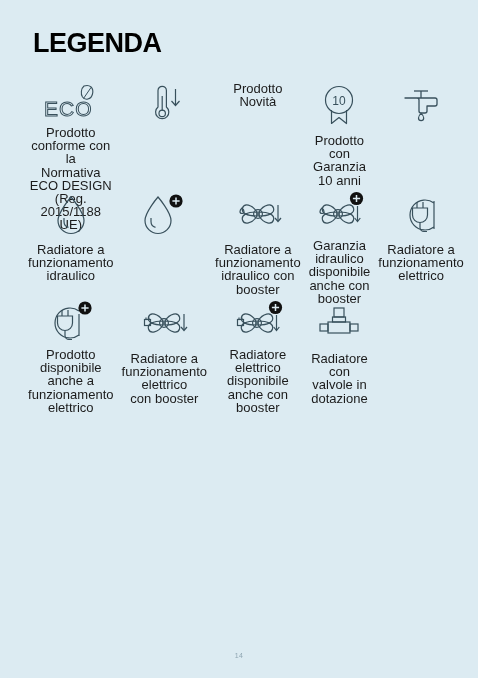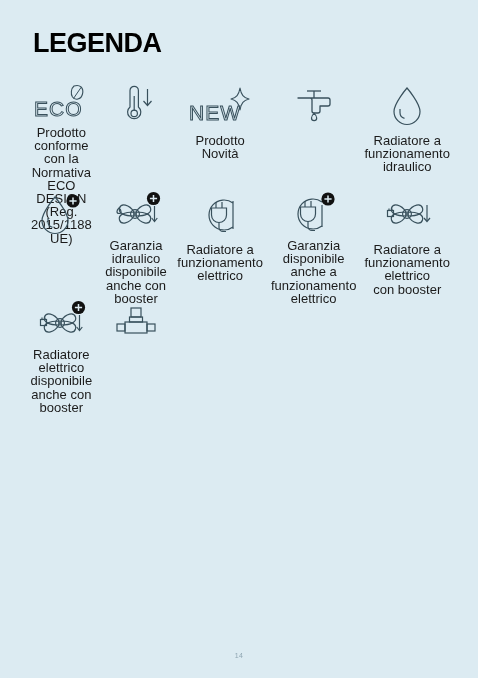--- a/index.html
+++ b/index.html
@@ -120,29 +120,34 @@
           <path d="M17 5.5 a4.2 4.2 0 0 1 8.4 0 v16.5 a6.6 6.6 0 1 1 -8.4 0 Z" fill="none" stroke="#38505c" stroke-width="1.2"></path>
           <circle cx="21.2" cy="28.4" r="3.2" fill="none" stroke="#38505c" stroke-width="1.2"></circle>
           <line x1="21.2" y1="11" x2="21.2" y2="26" stroke="#38505c" stroke-width="1.2"></line>
           <line x1="34.5" y1="4" x2="34.5" y2="20" stroke="#38505c" stroke-width="1.2"></line>
           <path d="M30.5 16 L34.5 20.5 L38.5 16" fill="none" stroke="#38505c" stroke-width="1.2"></path>
         </svg>
       </div>
     </div>
 
     <div class="legend-item">
-      <div class="icon-box">
-        <svg width="66" height="40" viewBox="0 0 66 40">
-          <text x="2" y="34" font-family="Liberation Sans, sans-serif" font-size="21" letter-spacing="1" fill="none" stroke="#38505c" stroke-width="1">NEW</text>
-          <path d="M53 2 C54.2 9 56.5 11.5 62 13 C56.5 14.5 54.2 17 53 24 C51.8 17 49.5 14.5 44 13 C49.5 11.5 51.8 9 53 2 Z" fill="none" stroke="#38505c" stroke-width="1.1" stroke-linejoin="round"></path>
-        </svg>
-      </div>
       <div class="item-caption">Prodotto Novità</div>
     </div>
 
+    <div class="legend-item">
+      <div class="icon-box">
+        <svg width="42" height="44" viewBox="0 0 42 44">
+          <circle cx="21" cy="16" r="13.5" fill="none" stroke="#38505c" stroke-width="1.2"></circle>
+          <text x="21" y="21" text-anchor="middle" font-family="Liberation Sans, sans-serif" font-size="12" fill="#38505c">10</text>
+          <path d="M13.5 26 v13.5 l7.5 -6 l7.5 6 V26" fill="none" stroke="#38505c" stroke-width="1.2" stroke-linejoin="round"></path>
+        </svg>
+      </div>
+      <div class="item-caption">Prodotto con
+Garanzia 10 anni</div>
+    </div>
 
 
     <div class="legend-item">
       <div class="icon-box">
         <svg width="48" height="42" viewBox="0 0 48 42">
           <line x1="17" y1="6" x2="31" y2="6" stroke="#38505c" stroke-width="1.3"></line>
           <line x1="24" y1="6" x2="24" y2="13" stroke="#38505c" stroke-width="1.3"></line>
           <path d="M8 13 h30 a2 2 0 0 1 2 2 v4 a2 2 0 0 1 -2 2 h-8 v5 a2 2 0 0 1 -2 2 h-4 a2 2 0 0 1 -2 -2 V15 a2 2 0 0 0 -2 -2 H8 Z" fill="none" stroke="#38505c" stroke-width="1.3" stroke-linejoin="round"></path>
           <path d="M21.5 33 c0 -2.4 2.6 -4.6 2.6 -4.6 s2.6 2.2 2.6 4.6 a2.6 2.6 0 1 1 -5.2 0 Z" fill="none" stroke="#38505c" stroke-width="1.2"></path>
         </svg>
@@ -164,20 +169,38 @@
       <div class="icon-box">
         <svg width="48" height="44" viewBox="0 0 48 44">
           <path d="M18 4 C18 4 31 19 31 27.5 A13 13 0 0 1 5 27.5 C5 19 18 4 18 4 Z" fill="none" stroke="#38505c" stroke-width="1.2"></path>
           <path d="M11 25 v3.5 a6 6 0 0 0 4.5 5.8" fill="none" stroke="#38505c" stroke-width="1.2"></path>
           <circle cx="36" cy="8" r="6.6" fill="#111111"></circle>
           <path d="M36 4.4 v7.2 M32.4 8 h7.2" stroke="#dcebf2" stroke-width="1.5"></path>
         </svg>
       </div>
     </div>
 
+    <div class="legend-item">
+      <div class="icon-box">
+        <svg width="56" height="42" viewBox="0 0 56 42">
+          <g stroke="#38505c" stroke-width="1.2" fill="none">
+            <path d="M27 18 C22 10 14 9 12.5 14 C11 19 17 22 27 22 Z"></path>
+            <path d="M27 22 C22 30 14 31 12.5 26 C11 21 17 18 27 18 Z"></path>
+            <path d="M29 18 C34 10 42 9 43.5 14 C45 19 39 22 29 22 Z"></path>
+            <path d="M29 22 C34 30 42 31 43.5 26 C45 21 39 18 29 18 Z"></path>
+            <circle cx="28" cy="20" r="4.4"></circle>
+            <path d="M10 17.5 c0 -1.8 2 -3.5 2 -3.5 s2 1.7 2 3.5 a2 2 0 1 1 -4 0 Z"></path>
+            <line x1="48" y1="11" x2="48" y2="27"></line>
+            <path d="M45 24 L48 27.5 L51 24"></path>
+          </g>
+        </svg>
+      </div>
+      <div class="item-caption">Radiatore a funzionamento
+idraulico con booster</div>
+    </div>
 
     <div class="legend-item">
       <div class="icon-box">
         <svg width="56" height="44" viewBox="0 0 56 44">
           <g stroke="#38505c" stroke-width="1.2" fill="none">
             <path d="M26 21 C21 13 13 12 11.5 17 C10 22 16 25 26 25 Z"></path>
             <path d="M26 25 C21 33 13 34 11.5 29 C10 24 16 21 26 21 Z"></path>
             <path d="M28 21 C33 13 41 12 42.5 17 C44 22 38 25 28 25 Z"></path>
             <path d="M28 25 C33 33 41 34 42.5 29 C44 24 38 21 28 21 Z"></path>
             <circle cx="27" cy="23" r="4.4"></circle>
@@ -218,21 +241,21 @@
           <g stroke="#38505c" stroke-width="1.2" fill="none">
             <line x1="16" y1="10" x2="16" y2="16"></line>
             <line x1="22" y1="10" x2="22" y2="16"></line>
             <path d="M11.5 16 h15 v7 a7.5 7.5 0 0 1 -15 0 Z"></path>
             <path d="M19 30.5 v5 a4 4 0 0 0 4 4 h3"></path>
           </g>
           <circle cx="39" cy="8" r="6.6" fill="#111111"></circle>
           <path d="M39 4.4 v7.2 M35.4 8 h7.2" stroke="#dcebf2" stroke-width="1.5"></path>
         </svg>
       </div>
-      <div class="item-caption">Garanzia disponibile anche a
+      <div class="item-caption">Prodotto disponibile anche a
 funzionamento elettrico</div>
     </div>
 
     <div class="legend-item">
       <div class="icon-box">
         <svg width="56" height="42" viewBox="0 0 56 42">
           <g stroke="#38505c" stroke-width="1.2" fill="none">
             <path d="M27 18 C22 10 14 9 12.5 14 C11 19 17 22 27 22 Z"></path>
             <path d="M27 22 C22 30 14 31 12.5 26 C11 21 17 18 27 18 Z"></path>
             <path d="M29 18 C34 10 42 9 43.5 14 C45 19 39 22 29 22 Z"></path>
@@ -279,19 +302,21 @@
         <svg width="52" height="42" viewBox="0 0 52 42">
           <g stroke="#38505c" stroke-width="1.2" fill="none">
             <rect x="21" y="5" width="10" height="9"></rect>
             <rect x="19.5" y="14" width="13" height="5"></rect>
             <rect x="15" y="19" width="22" height="11"></rect>
             <rect x="7" y="21" width="8" height="7"></rect>
             <rect x="37" y="21" width="8" height="7"></rect>
           </g>
         </svg>
       </div>
+      <div class="item-caption">Radiatore con
+valvole in dotazione</div>
     </div>
 
   </div>
 
   <div class="page-number">14</div>
 
 </div>
 
 </body></html>

